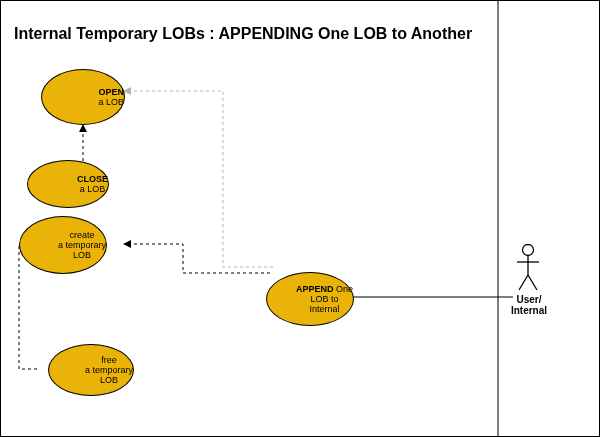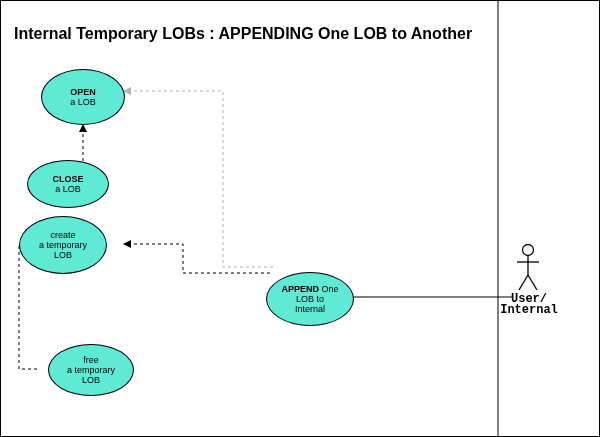--- a/index.html
+++ b/index.html
@@ -27,39 +27,38 @@
   .stroke-black { stroke: var(--c-black, #000); }
   .stroke-gray { stroke: var(--c-gray, #b3b3b3); }
   .solid { fill: none; stroke: var(--c-black, #000); stroke-width: 1; }
   .fill-black { fill: var(--c-black, #000); stroke: none; }
   .fill-gray { fill: var(--c-gray, #b3b3b3); stroke: none; }
   .actor-stroke { stroke: var(--c-black, #000); stroke-width: 1.3; fill: none; }
   .usecase {
     position: absolute;
     border: 1px solid var(--c-black, #000);
     border-radius: 50%;
-    background: #5eead4;
+    background: #eab308;
     display: flex;
     align-items: center;
-    justify-content: center;
+    justify-content: flex-end;
     text-align: center;
     font-size: 9px;
     line-height: 10px;
   }
   .b { font-weight: bold; }
   .actor-label {
     position: absolute;
     left: 497px;
     top: 293px;
     width: 62px;
     text-align: center;
-    font-size: 12px;
+    font-size: 10px;
     font-weight: bold;
     line-height: 11px;
-    font-family: Liberation Mono, monospace;
   }
 </style>
 </head>
 <body>
 
 <div class="canvas">
 
   <div class="title">Internal Temporary LOBs : APPENDING One LOB to Another</div>
 
   <svg class="overlay" width="600" height="437" viewBox="0 0 600 437">

